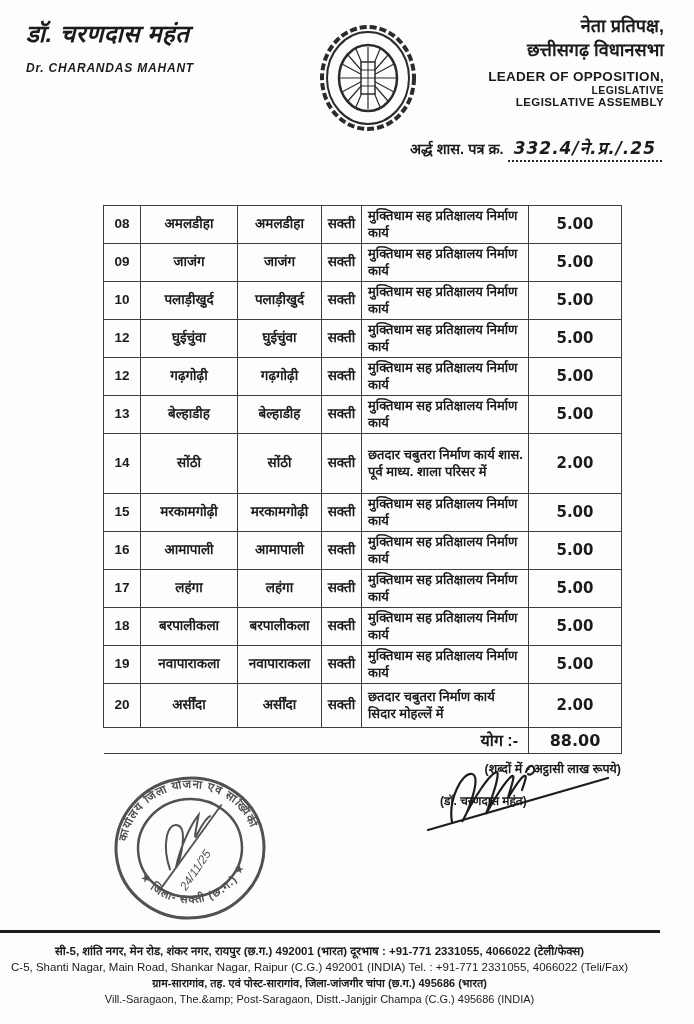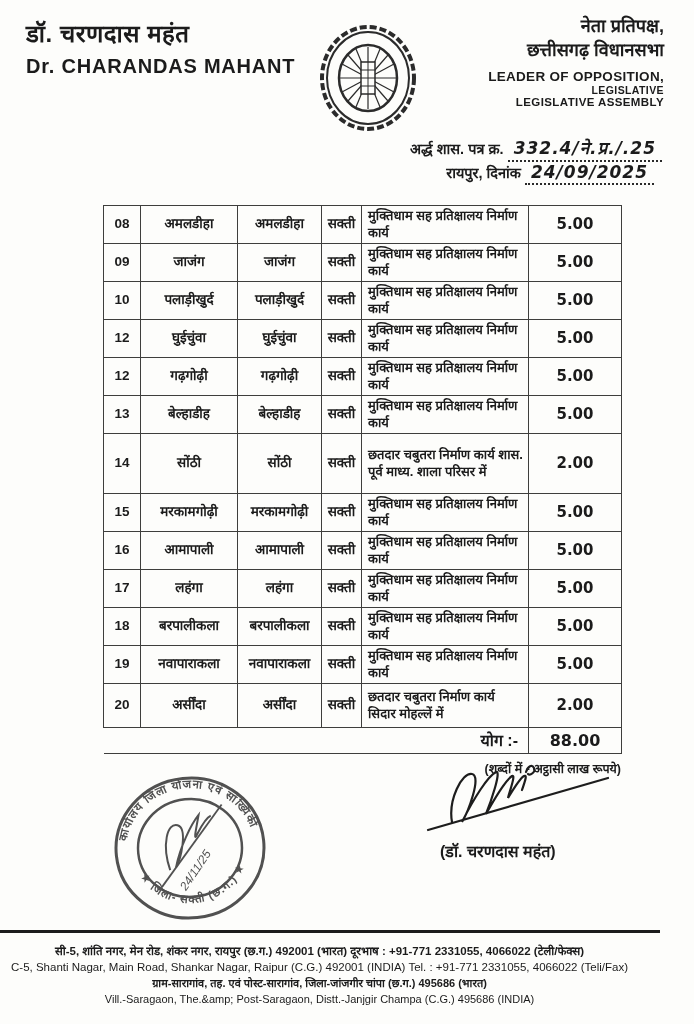--- a/index.html
+++ b/index.html
@@ -6,23 +6,23 @@
   html,body { width:694px; }
   body {
     font-family:"Liberation Sans","DejaVu Sans",sans-serif;
     background:#f2f2f0;
   }
   .page {
     position:relative; width:694px; height:1024px;
     background:#fdfdfb; color:#1b1b1b; overflow:hidden;
   }
   
-  .hdr-left { position:absolute; left:26px; top:16px; }
+  .hdr-left { position:absolute; left:26px; top:16px;font-style:italic; }
   .hdr-name-hi { font-size:24px; font-weight:bold; letter-spacing:0.5px; }
-  .hdr-name-en { font-size:20px; font-weight:bold; letter-spacing:0.8px; margin-top:6px; }
+  .hdr-name-en { font-size:12px; font-weight:bold; letter-spacing:0.8px; margin-top:12px; }
   .seal { position:absolute; left:314px; top:20px; width:108px; height:116px; }
   .hdr-right { position:absolute; right:30px; top:14px; text-align:right; }
   .hdr-title-hi { font-size:18px; font-weight:bold; line-height:1.35; }
   .hdr-title-en1 { font-size:13.5px; font-weight:bold; margin-top:6px; letter-spacing:0.3px; }
   .hdr-title-en2 { font-size:10.5px; font-weight:bold; letter-spacing:0.4px; }
   .hdr-title-en3 { font-size:11.5px; font-weight:bold; letter-spacing:0.4px; }
   .ref-line { position:absolute; right:32px; top:136px; font-size:14.5px; font-weight:bold; white-space:nowrap; }
   .date-line { position:absolute; right:40px; top:162px; font-size:14.5px; font-weight:bold; white-space:nowrap; }
   .hand { font-family:"DejaVu Sans",sans-serif; font-style:italic; font-weight:bold; font-size:17px; letter-spacing:1px; }
   .dotted { border-bottom:2px dotted #2a2a2a; padding:0 6px 1px 6px; display:inline-block; }
@@ -39,21 +39,21 @@
   td.amt { text-align:center; font-size:15px; font-family:"DejaVu Sans",sans-serif; }
   tr.total td { height:26px; border-left-color:transparent; }
   tr.total td.lbl { text-align:right; font-size:16px; padding-right:10px; border:1.6px solid #3e3e3c; border-left:none;}
   tr.total td.amt { font-size:16px; }
   .words { position:absolute; left:103px; top:760px; width:518px; text-align:right;
            font-size:12.5px; font-weight:bold; }
   
   .stamp { position:absolute; left:110px; top:772px; width:160px; height:152px;
            transform:rotate(-6deg); opacity:0.88; }
   .sig { position:absolute; left:418px; top:756px; width:210px; height:84px; }
-  .sig-name { position:absolute; left:440px; top:840px; font-size:16px; font-weight:bold; }
+  .sig-name { position:absolute; left:440px; top:792px; font-size:12px; font-weight:bold; }
   
   .footer { position:absolute; left:0; top:930px; width:639px; text-align:center; }
   .footer-rule { width:660px; height:2.5px; background:#1c1c1c; margin:0 auto 10px auto; }
   .f-hi1 { font-size:11.5px; font-weight:bold; }
   .f-en1 { font-size:11.5px; margin-top:3px; }
   .f-hi2 { font-size:11px; font-weight:bold; margin-top:2px; }
   .f-en2 { font-size:11px; margin-top:3px; }
 </style>
 </head>
 <body>
@@ -88,24 +88,20 @@
     <div class="hdr-title-hi">नेता प्रतिपक्ष,</div>
     <div class="hdr-title-hi">छत्तीसगढ़ विधानसभा</div>
     <div class="hdr-title-en1">LEADER OF OPPOSITION,</div>
     <div class="hdr-title-en2">LEGISLATIVE</div>
     <div class="hdr-title-en3">LEGISLATIVE ASSEMBLY</div>
   </div>
 
   <div class="ref-line">
     <span>अर्द्ध शास. पत्र क्र.</span>
     <span class="dotted hand">332.4/ने.प्र./.25</span>
-  </div>
-  <div class="date-line">
-    <span>रायपुर, दिनांक</span>
-    <span class="dotted hand">24/09/2025</span>
   </div>
 
   <div class="tbl-wrap">
     <table>
       <colgroup>
         <col style="width:37px">
           <col style="width:97px">
           <col style="width:84px">
         <col style="width:40px">
           <col style="width:167px">

